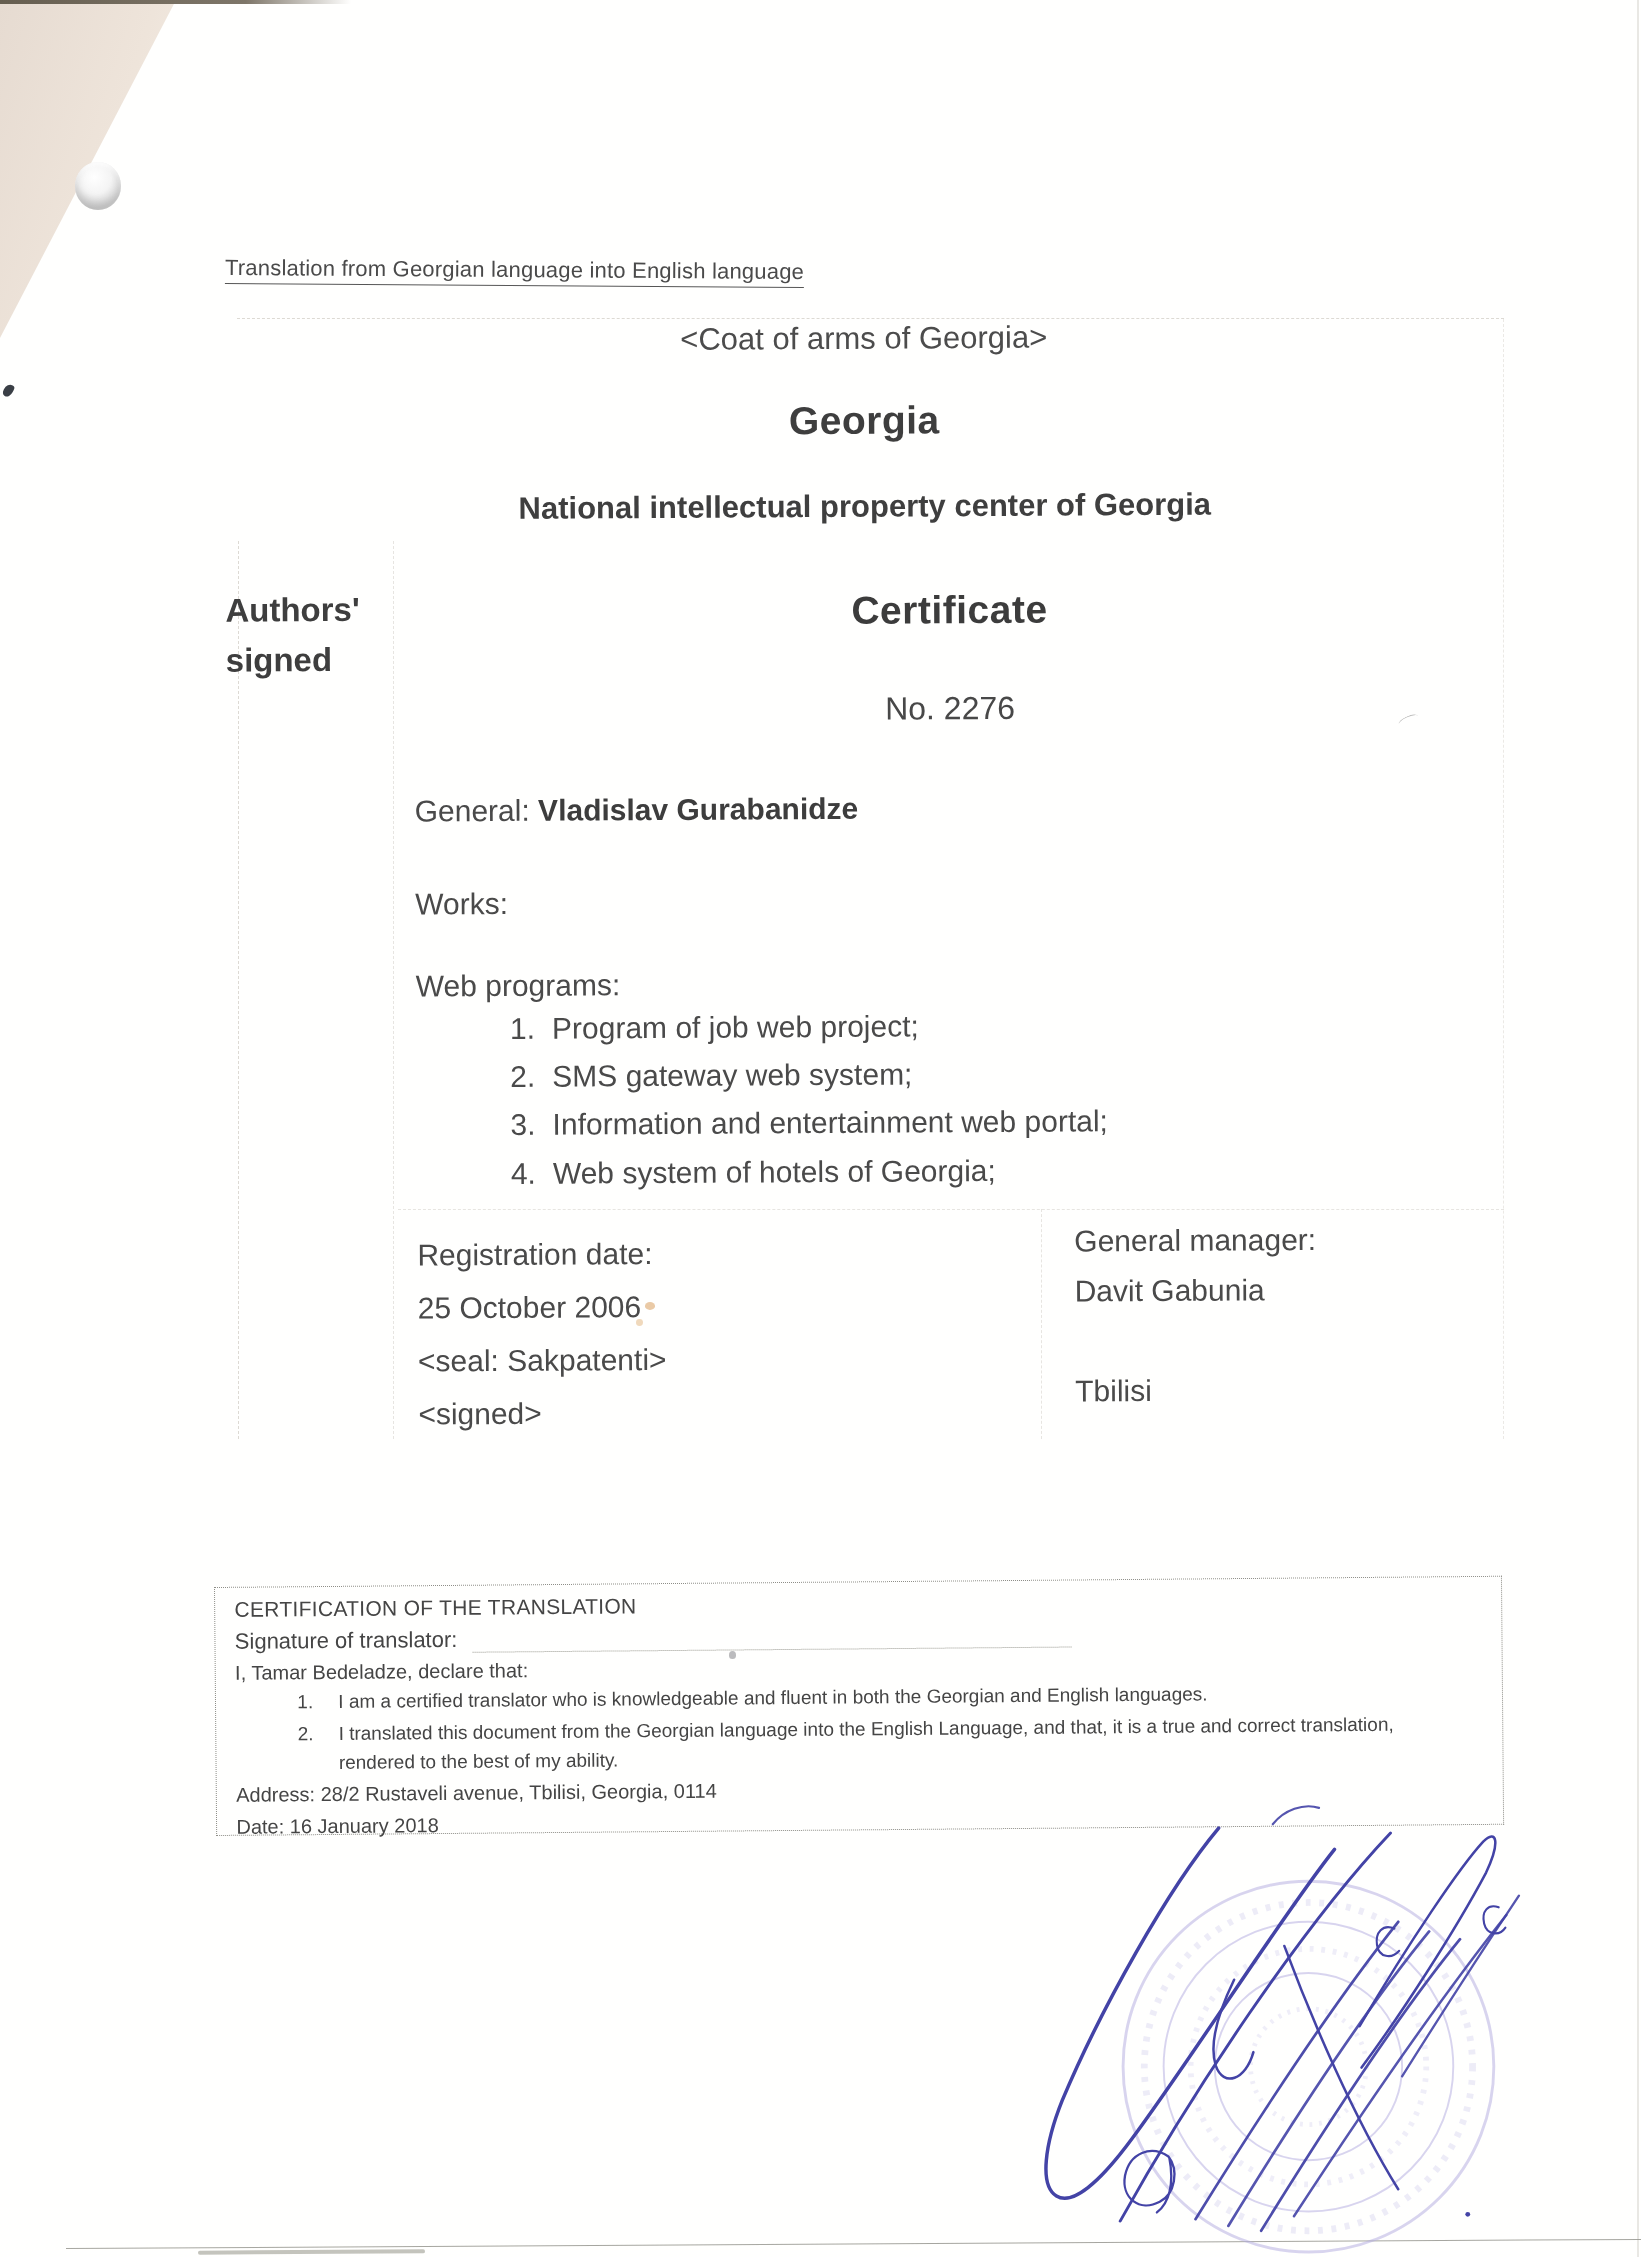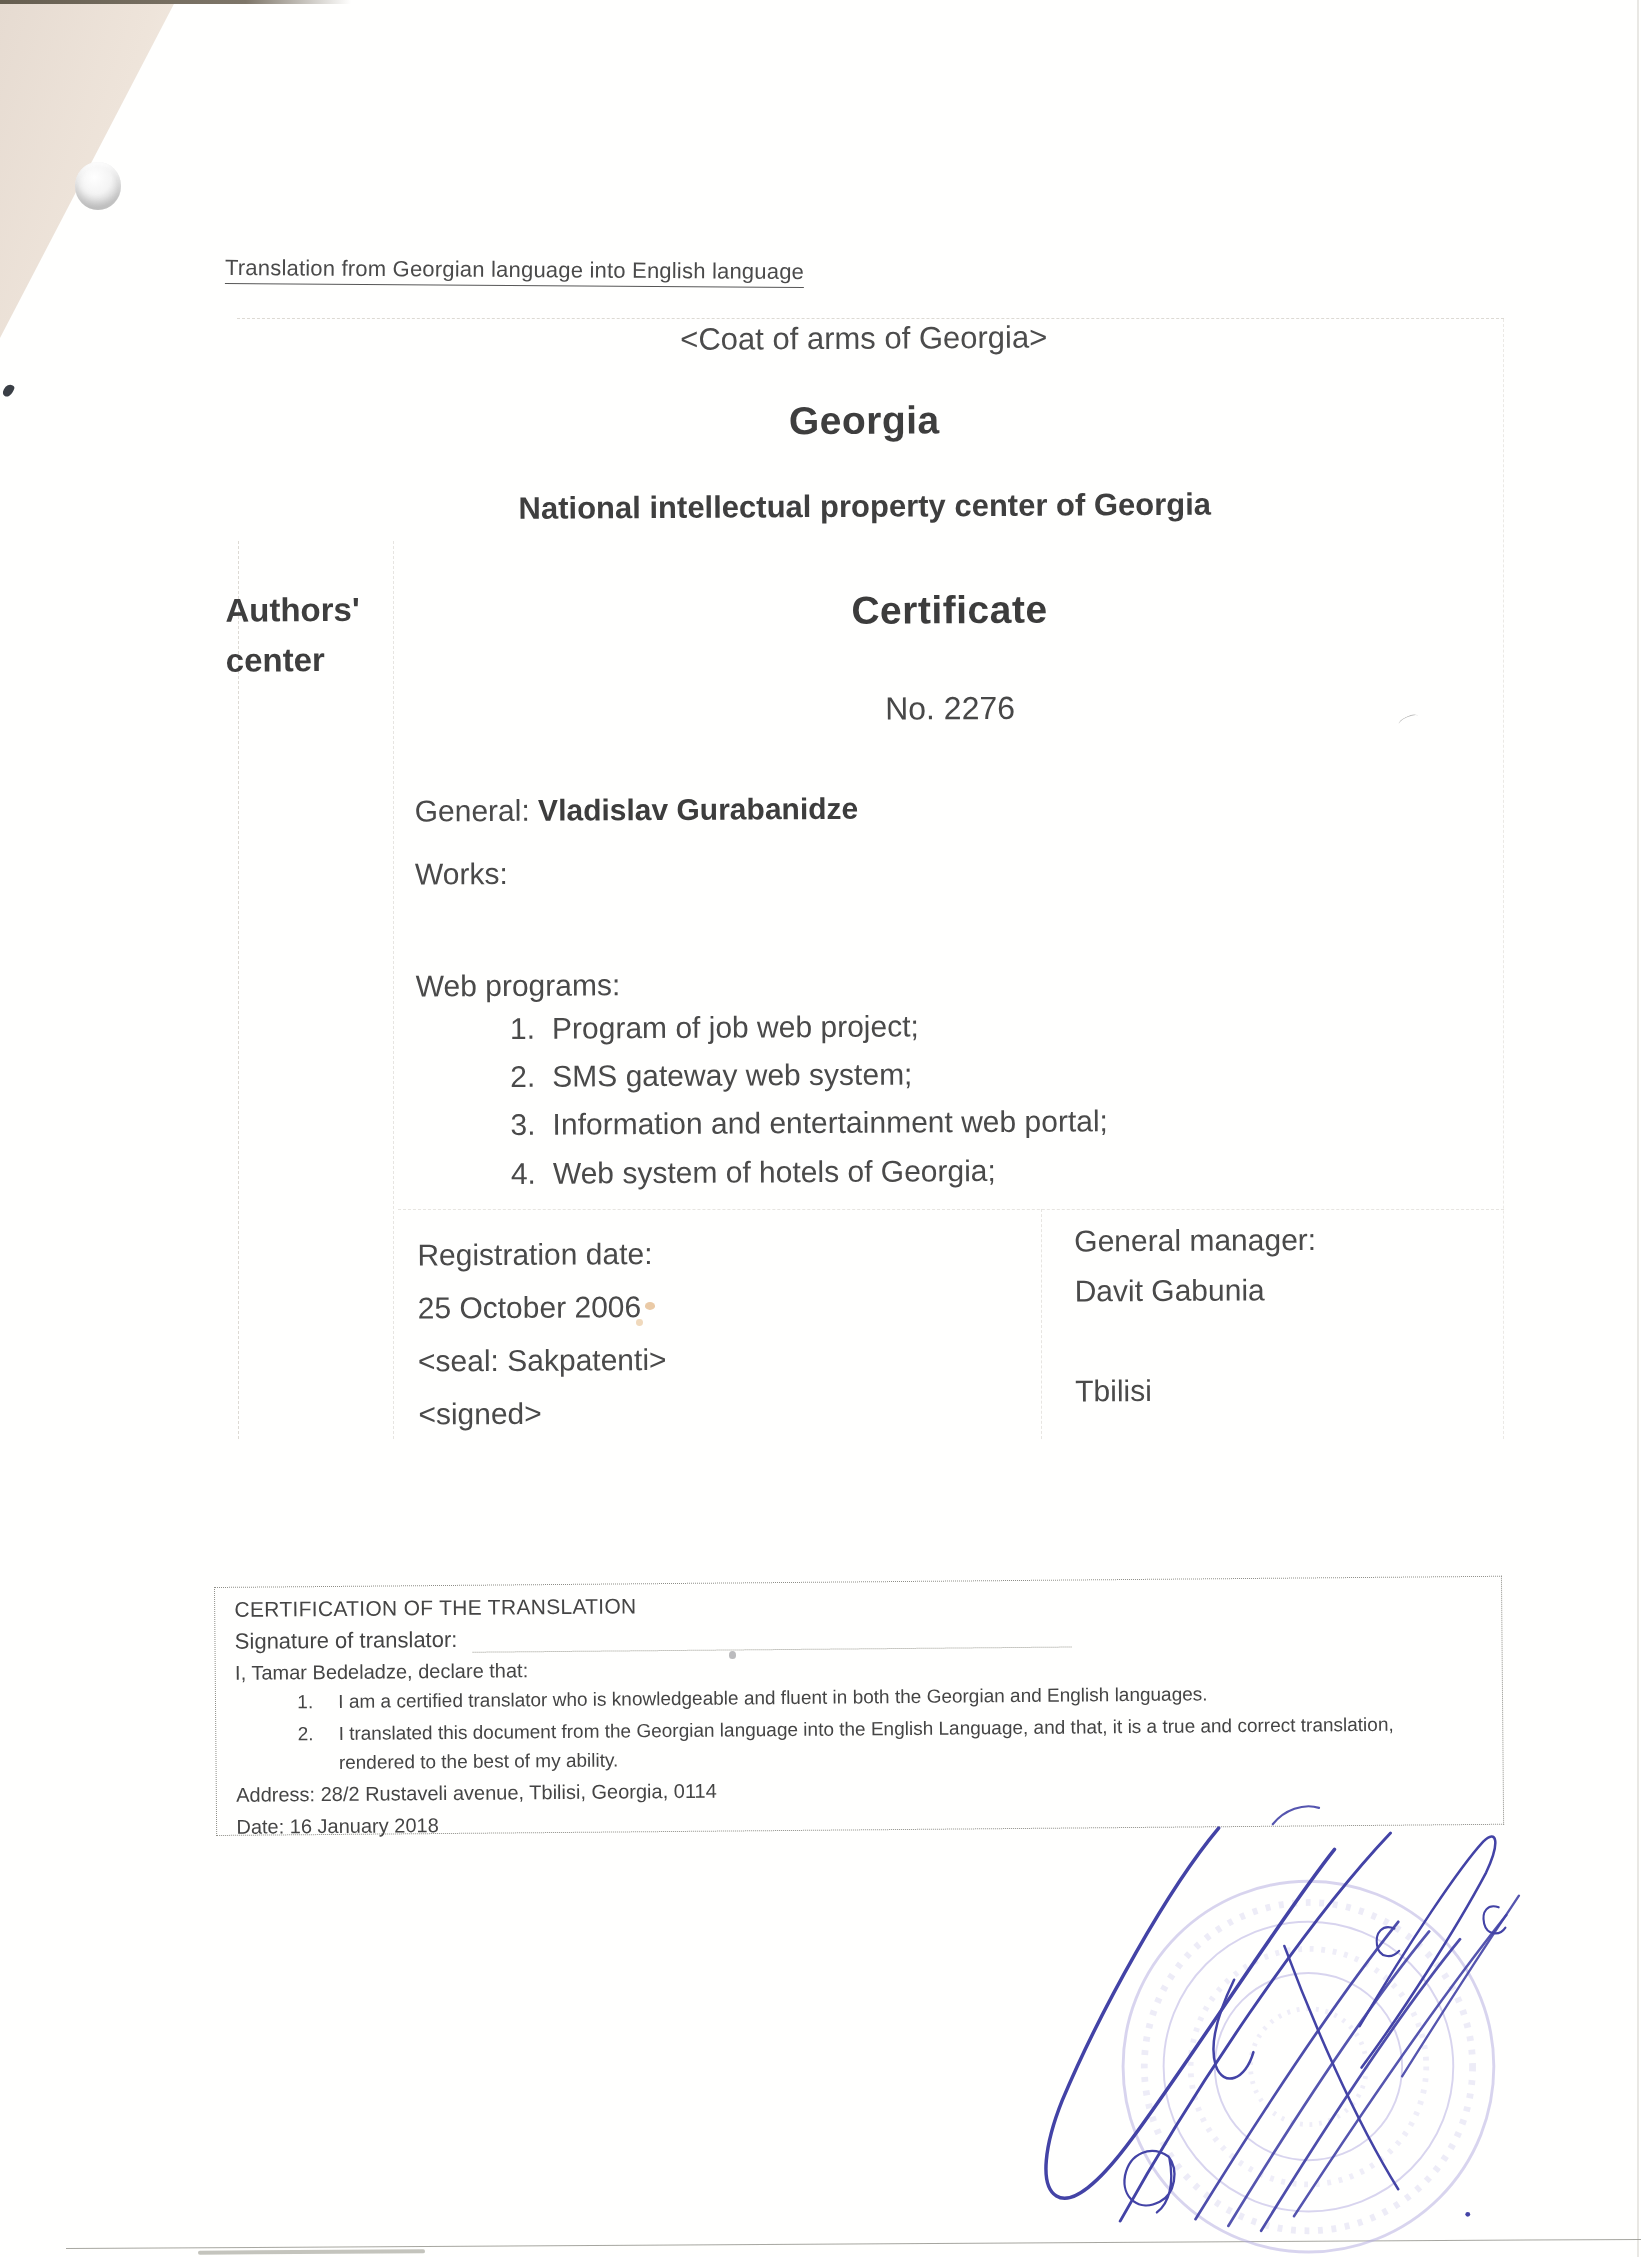--- a/index.html
+++ b/index.html
@@ -59,21 +59,21 @@
   .center-cell{position:absolute;left:396px;width:1110px;text-align:center;}
   .coat{top:321px;font-size:31px;color:#4c4c4c;}
   .country{top:399px;font-size:39px;font-weight:bold;color:#3e3e3e;letter-spacing:0.5px;}
   .org{top:489px;font-size:31px;font-weight:bold;color:#3f3f3f;}
   .side-label{position:absolute;left:227px;top:582px;font-size:33px;font-weight:bold;color:#3e3e3e;line-height:50px;}
   .cert-title{top:589px;font-size:39px;font-weight:bold;color:#3c3c3c;letter-spacing:0.5px;}
   .cert-no{top:691px;font-size:32px;color:#484848;}
   .body-line{position:absolute;left:415px;font-size:30px;color:#4a4a4a;}
   .author-line{top:792px;}
   .author-name{font-weight:bold;color:#3d3d3d;}
-  .works-line{top:855px;}
+  .works-line{top:885px;}
   .webprog-line{top:967px;}
   .work-item{position:absolute;left:509px;font-size:30px;color:#4a4a4a;display:flex;}
   .work-item .num{width:42px;}
   .reg-block{position:absolute;left:415px;top:1226px;font-size:30px;color:#4a4a4a;line-height:53px;}
   .mgr-block{position:absolute;left:1072px;top:1218px;font-size:30px;color:#4a4a4a;line-height:50px;}
   .mgr-city{margin-top:50px;}
   
   .cert-box{
     position:absolute;left:214px;top:1587px;width:1288px;height:249px;
     border:1.9px dotted #8e8e88;transform:rotate(-0.5deg);transform-origin:left top;
@@ -117,21 +117,21 @@
 
   <div class="header-note">Translation from Georgian language into English language</div>
 
   <div class="doc">
     <div class="center-wide coat">&lt;Coat of arms of Georgia&gt;</div>
     <div class="center-wide country">Georgia</div>
     <div class="center-wide org">National intellectual property center of Georgia</div>
 
     <div class="side-label">
       <div>Authors'</div>
-      <div>center</div>
+      <div>signed</div>
     </div>
 
     <div class="center-cell cert-title">Certificate</div>
     <div class="center-cell cert-no">No. 2276</div>
 
     <div class="body-line author-line">
       <span>General:</span>
       <span class="author-name">Vladislav Gurabanidze</span>
     </div>
 

